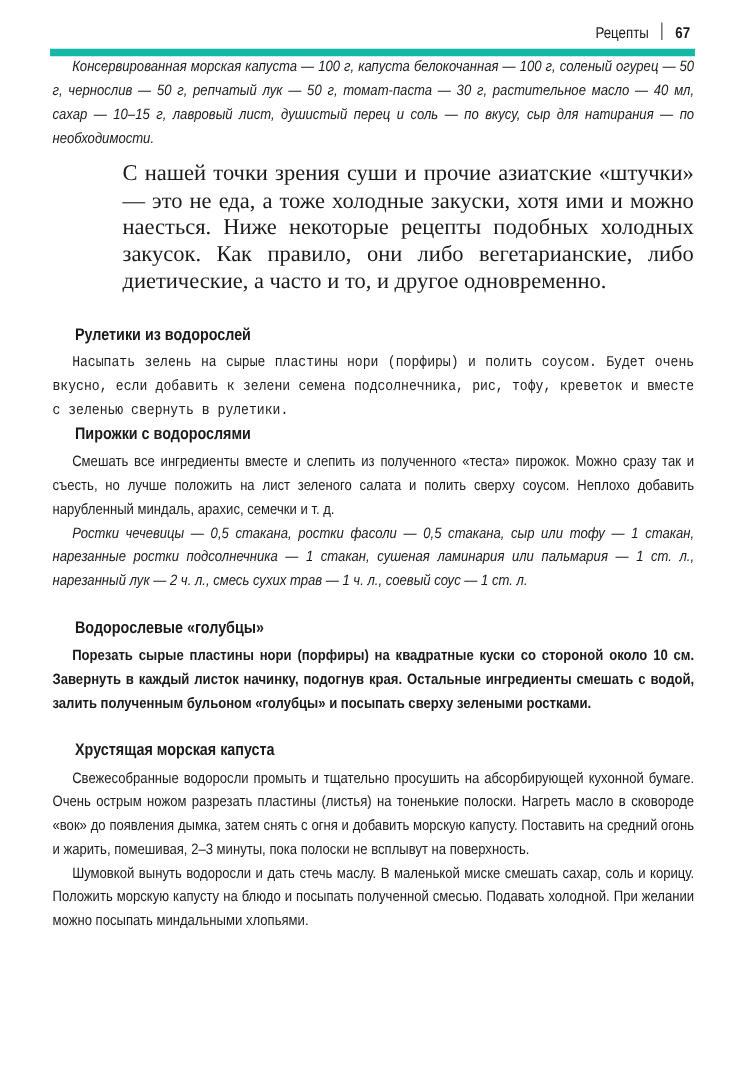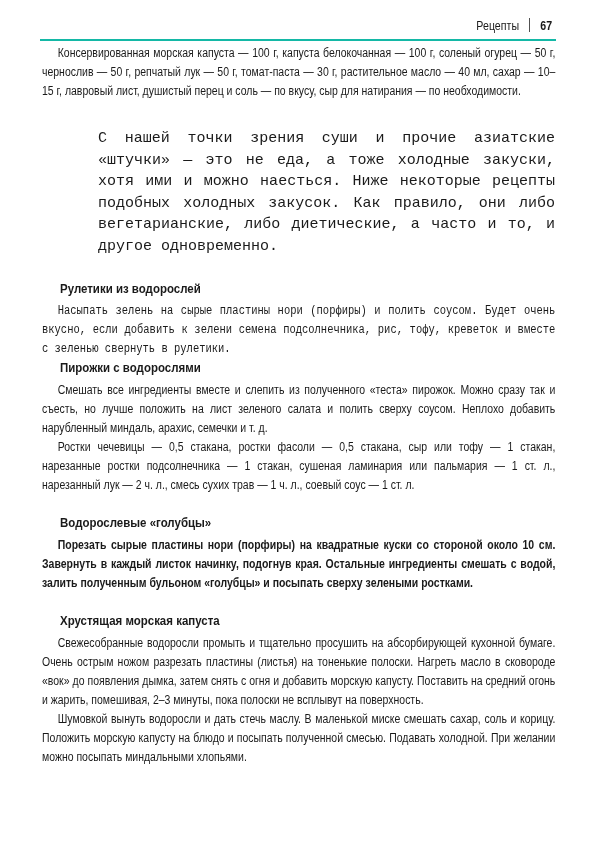--- a/index.html
+++ b/index.html
@@ -1,27 +1,27 @@
 <!DOCTYPE html>
 <html><head>
 <meta charset="utf-8">
 <style>
   html, body { margin: 0; padding: 0; background: #ffffff; }
   body { width: 600px; height: 855px; overflow: hidden; position: relative; color: #1a1a1a; }
-  .running-head { position: absolute; left: 40px; top: 15px; width: 516px; height: 24px; border-bottom: 2px solid #14b8a6; }
+  .running-head { position: absolute; left: 40px; top: 15px; width: 516px; height: 24px; border-bottom: 6px solid #14b8a6; }
   .rh-right { position: absolute; right: 4px; top: 3px; font-family: "Liberation Sans", sans-serif; font-size: 12.5px; transform: scaleX(0.85); transform-origin: right center; white-space: nowrap; }
   .rh-right .sep { display: inline-block; width: 1px; height: 14px; background: #333; margin: 0 12px; vertical-align: -2px; }
   .rh-right .num { font-weight: bold; }
   .content { position: absolute; left: 42px; top: 44px; width: 513px; }
   p, h3 { margin: 0; }
   .body-text { font-family: "Liberation Sans", sans-serif; font-size: 12px; line-height: 19px; text-align: justify; transform-origin: left top; }
   .condensed { display: block; width: 588px; transform: scaleX(0.873); transform-origin: left top; }
   .indent { text-indent: 18px; }
-  .ingredients { }
-  .note { font-family: Liberation Mono, monospace; font-size: 15px; line-height: 21.5px; margin: 8px 0 0 56px; width: 457px; text-align: justify; }
+  .ingredients { font-style: italic; }
+  .note { font-family: Liberation Serif, serif; font-size: 18px; line-height: 21.5px; margin: 8px 0 0 56px; width: 457px; text-align: justify; }
   h3 { font-family: "Liberation Sans", sans-serif; font-weight: bold; font-size: 13.5px; line-height: 18px; margin: 19px 0 4px 18px; transform: scaleX(0.85); transform-origin: left center; white-space: nowrap; }
   h3.first { margin-top: 23px; }
 </style>
 </head>
 <body>
 
 <div class="running-head">
   <div class="rh-right">
     <span>Рецепты</span><span class="sep"></span><span class="num">67</span>
   </div>

